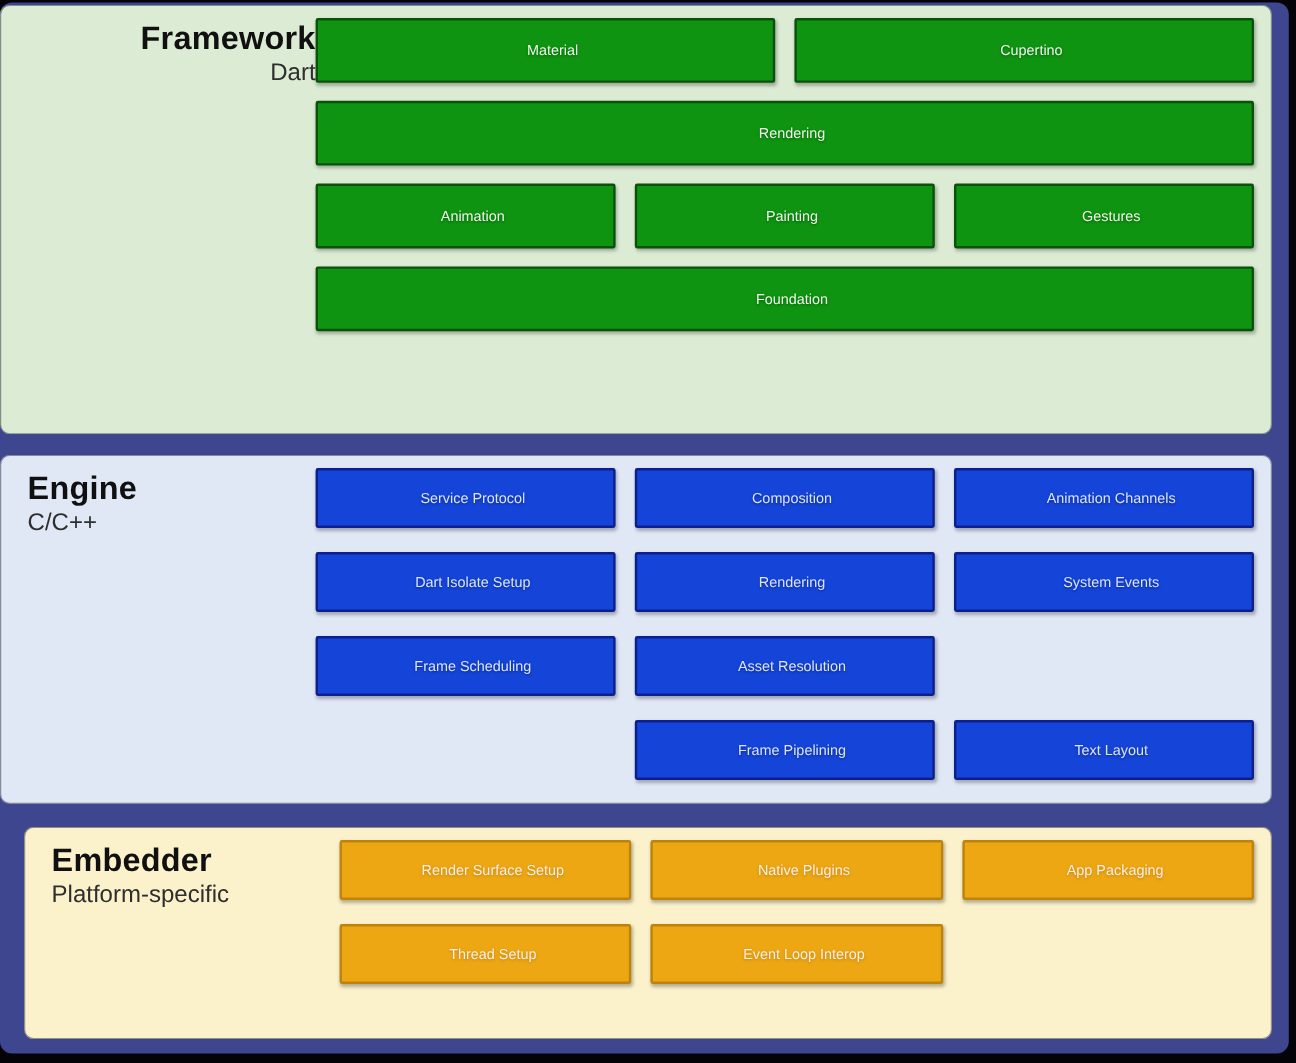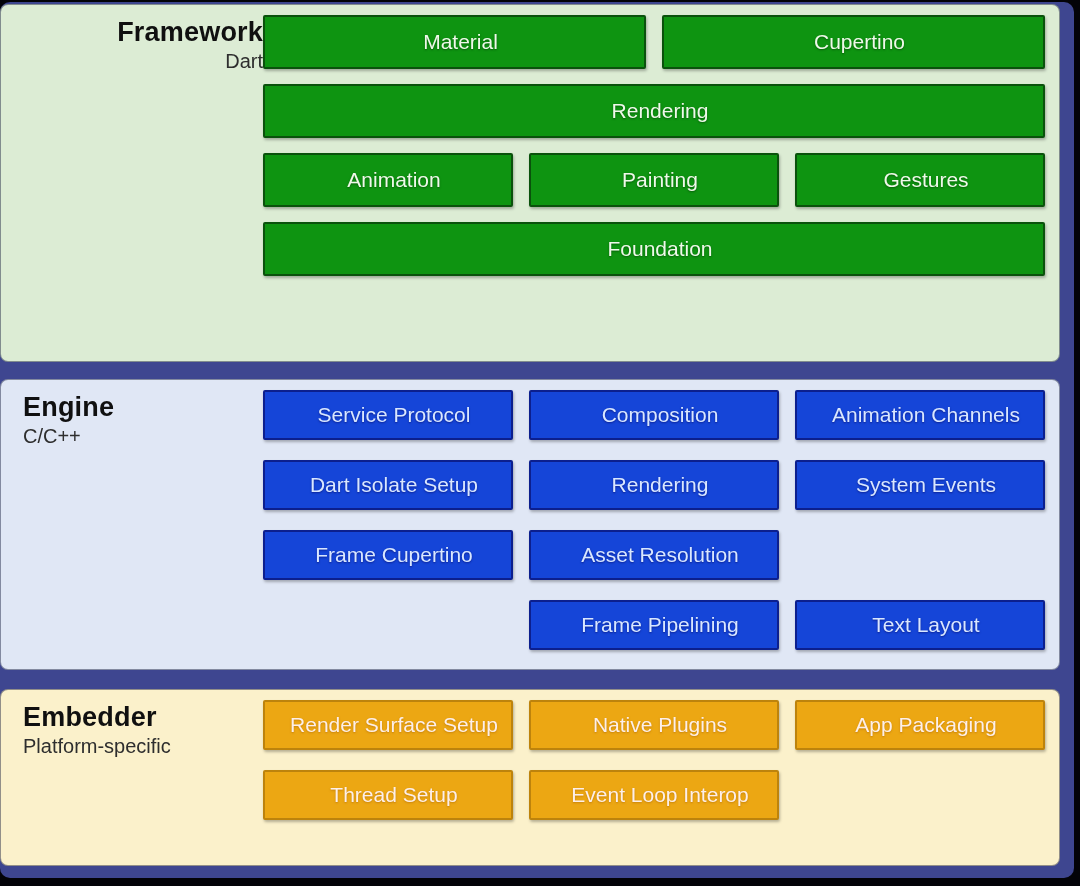--- a/index.html
+++ b/index.html
@@ -26,21 +26,21 @@
 
   .panel {
     border-radius: 8px;
     border: 1px solid rgba(18, 24, 58, 0.45);
     padding: 10px 14px 12px 22px;
     display: flex;
     align-items: flex-start;
   }
   .panel-framework { height: 366px; background: var(--framework-panel, #dcecd4); text-align: right; }
   .panel-engine    { height: 297px; background: var(--engine-panel, #e0e7f5); }
-  .panel-embedder  { height: 181px; background: var(--embedder-panel, #fbf1cb); }
+  .panel-embedder  { height: 181px; background: var(--embedder-panel, #fbf1cb); margin-left: 20px; }
 
   .gap {
     flex: 0 0 auto;
     background: linear-gradient(180deg,
       #5660a6 0%, #3a4286 45%, #14163а 70%, #121430 75%,
       #04040a 88%, #2334a5 96%, #2334a5 100%);
   }
   .gap-1 { height: 17px; }
   .gap-2 { height: 19px; }
 
@@ -65,21 +65,21 @@
     column-gap: 16px;
   }
   .panel-framework .boxes { grid-auto-rows: 54px; row-gap: 15px; }
   .panel-engine    .boxes { grid-auto-rows: 50px; row-gap: 20px; }
   .panel-embedder  .boxes { grid-auto-rows: 50px; row-gap: 20px; }
 
   .box {
     display: flex;
     align-items: center;
     justify-content: center;
-    font-size: 21px;
+    font-size: 12px;
     border-radius: 2px;
     box-shadow: 1px 2px 3px rgba(0, 0, 0, 0.28);
     white-space: nowrap;
     padding-left: 12px;
   }
   .w2  { grid-column: span 2; }
   .w3  { grid-column: span 3; }
   .w6  { grid-column: 1 / -1; }
   .at3 { grid-column: 3 / span 2; }
   .at5 { grid-column: 5 / span 2; }
@@ -133,21 +133,21 @@
         <div class="panel-title">Engine</div>
         <div class="panel-subtitle">C/C++</div>
       </div>
       <div class="boxes">
         <div class="box box-engine w2">Service Protocol</div>
         <div class="box box-engine w2">Composition</div>
         <div class="box box-engine w2">Animation Channels</div>
         <div class="box box-engine w2">Dart Isolate Setup</div>
         <div class="box box-engine w2">Rendering</div>
         <div class="box box-engine w2">System Events</div>
-        <div class="box box-engine w2">Frame Cupertino</div>
+        <div class="box box-engine w2">Frame Scheduling</div>
         <div class="box box-engine w2">Asset Resolution</div>
         <div class="box box-engine at3">Frame Pipelining</div>
         <div class="box box-engine at5">Text Layout</div>
       </div>
     </section>
 
     <div class="gap gap-2"></div>
 
     <section class="panel panel-embedder">
       <div class="panel-heading">

